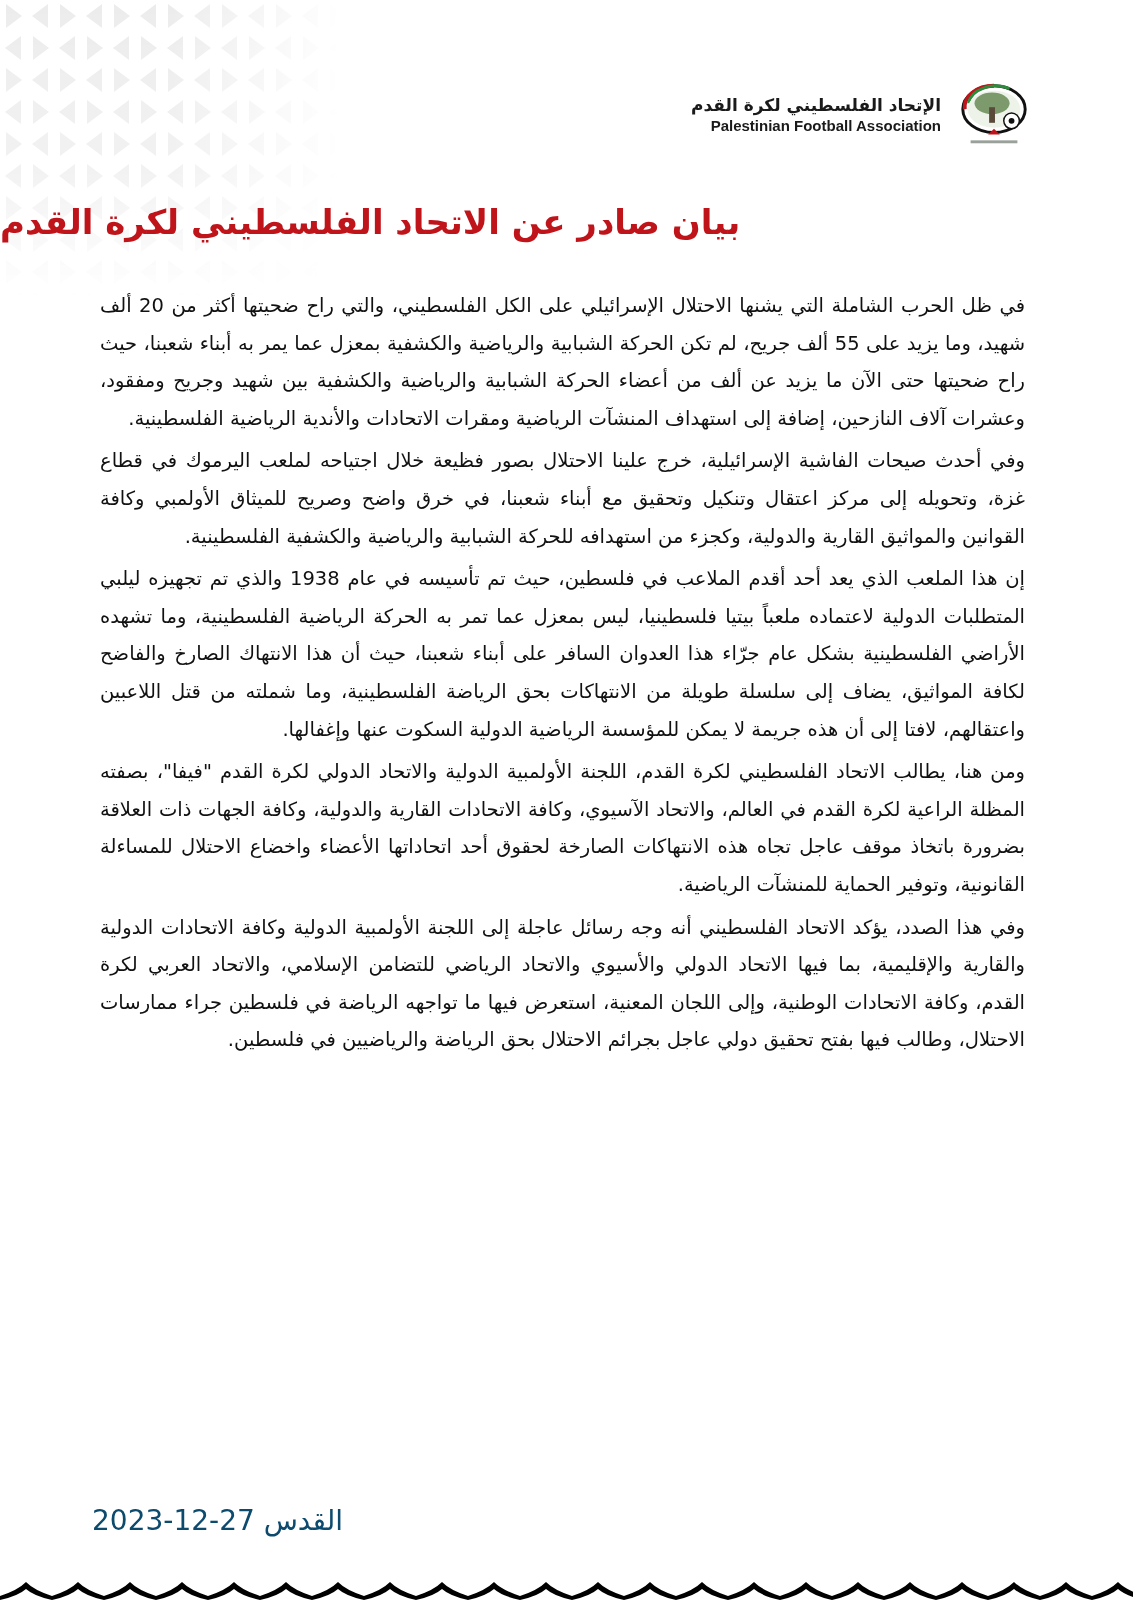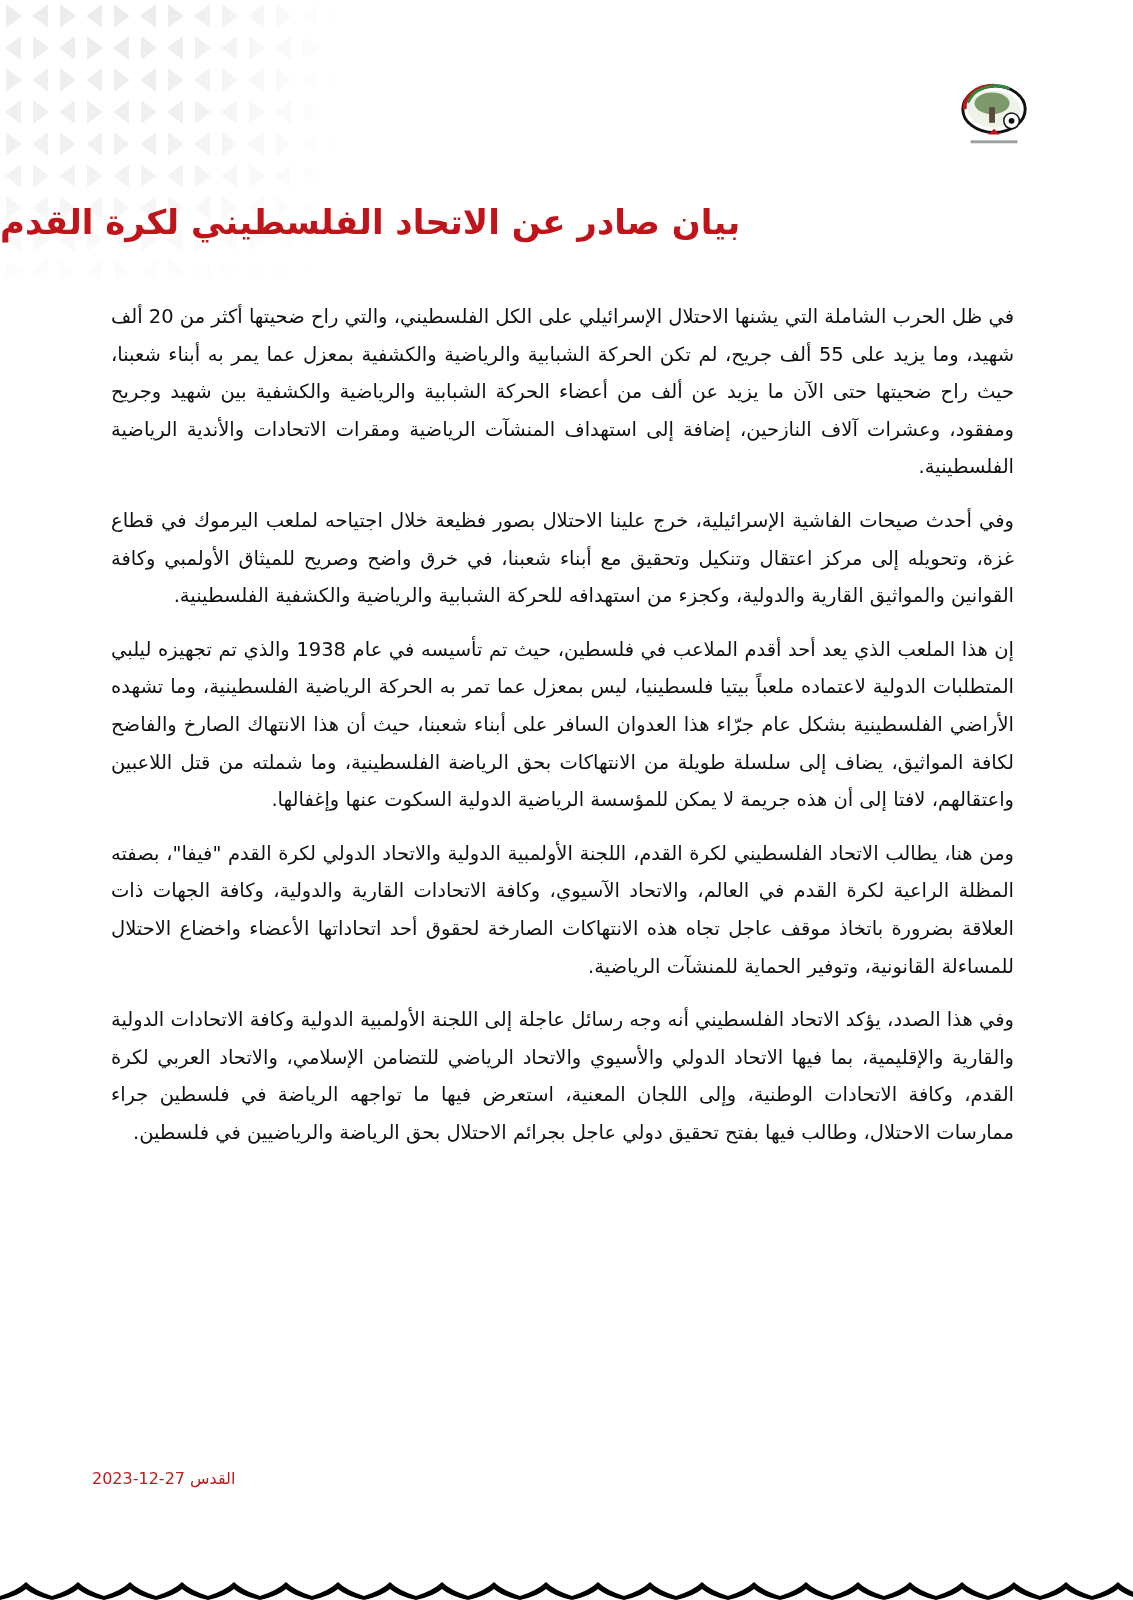--- a/index.html
+++ b/index.html
@@ -36,26 +36,26 @@
     text-align: left; direction: rtl;
     font-family: "DejaVu Sans", sans-serif; font-weight: bold;
     font-size: 34px; color: #c0141b; line-height: 60px;
   }
   .body-text {
     position: absolute; top: 282px; left: 95px; width: 935px;
     direction: rtl; text-align: justify; text-align-last: right;
     font-family: "DejaVu Sans", sans-serif;
     font-size: 19.5px; line-height: 37.6px; color: #111111;
   }
-  .body-text p { margin: 16px; }
+  .body-text p { margin: 5px; }
   .dateline {
-    position: absolute; top: 1463px; left: 92px;
+    position: absolute; top: 1505px; left: 92px;
     direction: rtl;
     font-family: "DejaVu Sans", sans-serif;
-    font-size: 16px; color: #b91c1c; line-height: 32px;
+    font-size: 28px; color: #0c4a6e; line-height: 32px;
   }
   .scallop { position: absolute; left: 0; bottom: 0; width: 1133px; height: 26px; }
 </style>
 </head>
 <body>
 
 <svg class="pattern" viewBox="0 0 340 300" xmlns="http://www.w3.org/2000/svg">
     <polygon points="-48,4 -32,16 -48,28" fill="#ececec"></polygon>
     <polygon points="-6,4 -22,16 -6,28" fill="#ececec"></polygon>
     <polygon points="6,4 22,16 6,28" fill="#ececec"></polygon>
@@ -213,20 +213,24 @@
     <polygon points="249,292 265,304 249,316" fill="#ececec"></polygon>
     <polygon points="291,292 275,304 291,316" fill="#ececec"></polygon>
     <polygon points="303,292 319,304 303,316" fill="#ececec"></polygon>
     <polygon points="345,292 329,304 345,316" fill="#ececec"></polygon>
     <polygon points="357,292 373,304 357,316" fill="#ececec"></polygon>
     <polygon points="399,292 383,304 399,316" fill="#ececec"></polygon>
   </svg>
 <div class="pattern-fade"></div>
 
 <div class="header">
+  <div class="header-text">
+    <div class="org-ar">الإتحاد الفلسطيني لكرة القدم</div>
+    <div class="org-en">Palestinian Football Association</div>
+  </div>
   <svg class="logo" viewBox="0 0 80 80" xmlns="http://www.w3.org/2000/svg">
     <ellipse cx="40" cy="34" rx="32" ry="24" fill="none" stroke="#111" stroke-width="3"></ellipse>
     <path d="M10 34 A30 22 0 0 1 40 10" fill="none" stroke="#c0141b" stroke-width="4"></path>
     <path d="M14 28 A28 20 0 0 1 56 13" fill="none" stroke="#2e8b3c" stroke-width="3"></path>
     <ellipse cx="40" cy="34" rx="27" ry="19" fill="#eef3ea"></ellipse>
     <ellipse cx="38" cy="28" rx="18" ry="11" fill="#7c9a6b"></ellipse>
     <rect x="35" y="32" width="6" height="16" fill="#5a4a3a"></rect>
     <circle cx="58" cy="46" r="8" fill="#fff" stroke="#111" stroke-width="1.5"></circle>
     <circle cx="58" cy="46" r="3" fill="#111"></circle>
     <path d="M34 60 L46 60 L40 54 Z" fill="#c0141b"></path>

